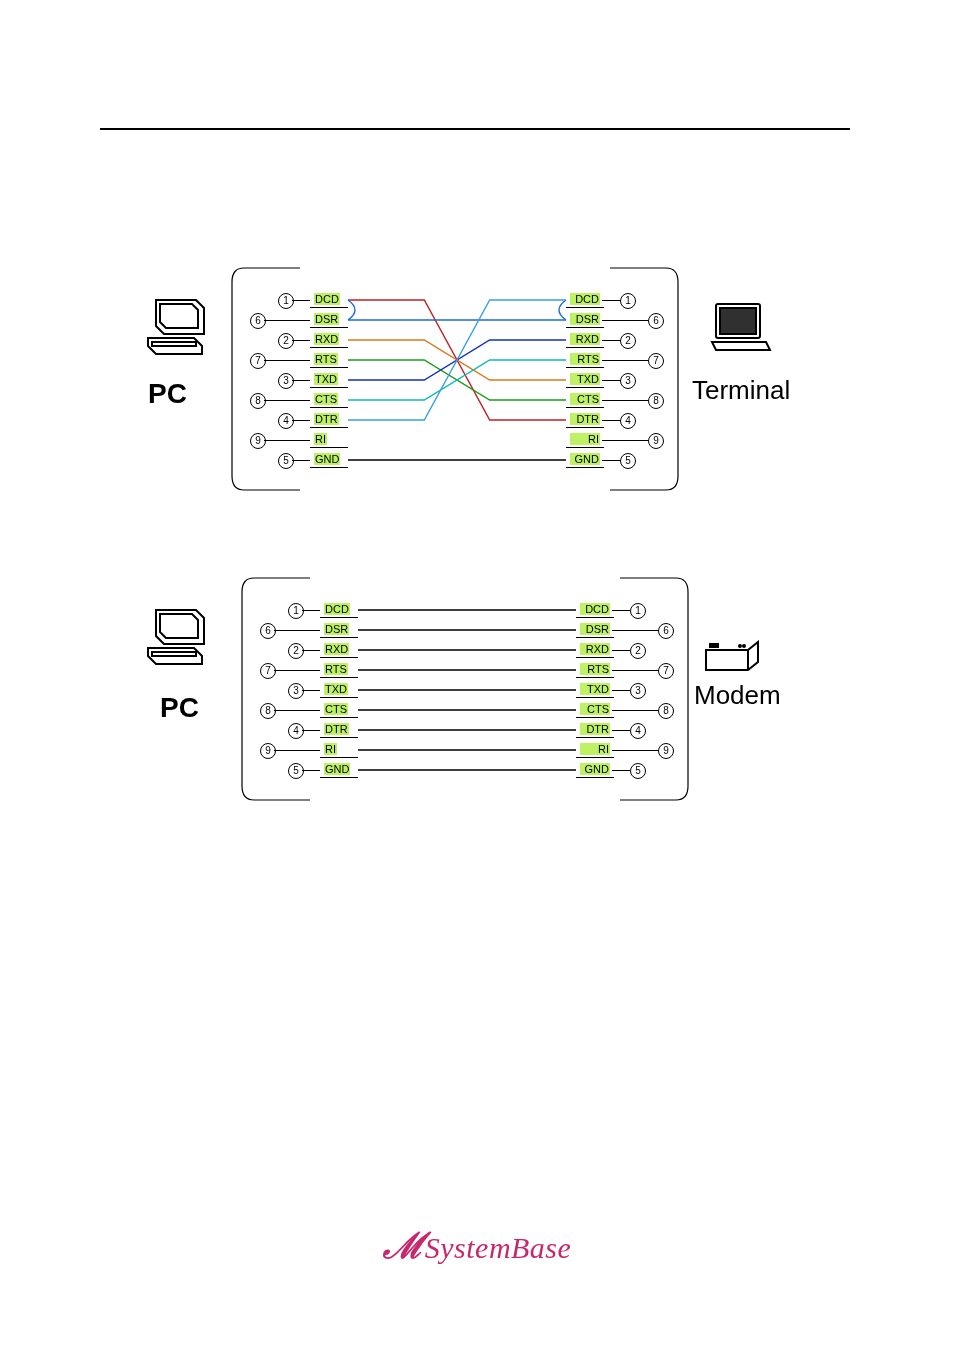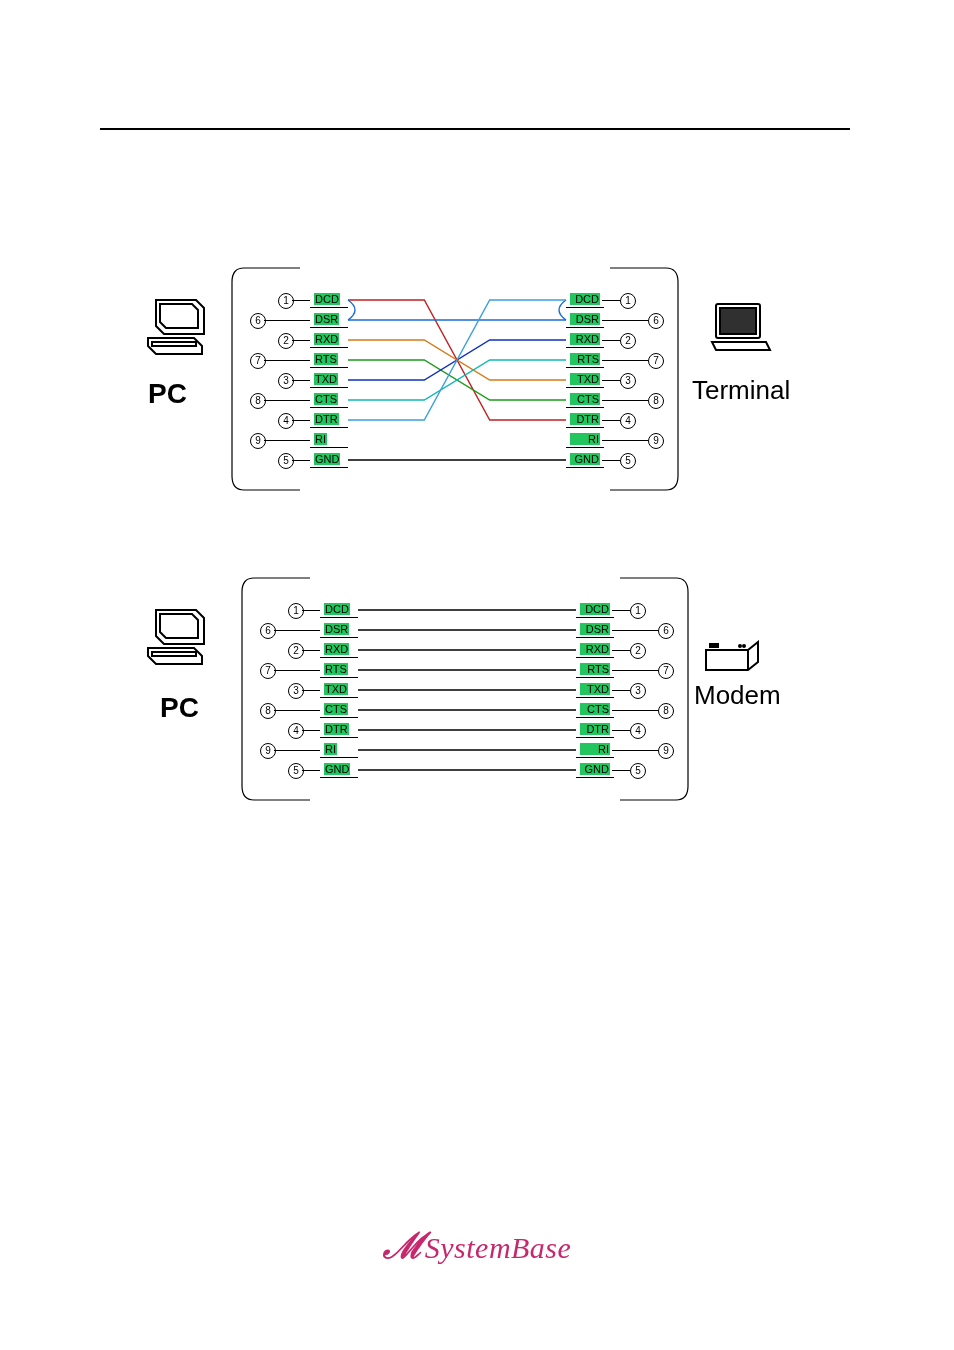--- a/index.html
+++ b/index.html
@@ -68,21 +68,21 @@
     text-align: center;
     line-height: 14px;
     background: #fff;
   }
   .pin-tick { position:absolute; background:#000; height:1px; }
 
   .sig-label {
     position: absolute;
     font-size: 11px;
     color: #000;
-    background: #22c55e;
+    background: #bef264;
     padding: 0 1px;
   }
   .sig-line {
     position: absolute;
     height: 1px;
     background: #000;
   }
 
   .logo {
     position: absolute;

